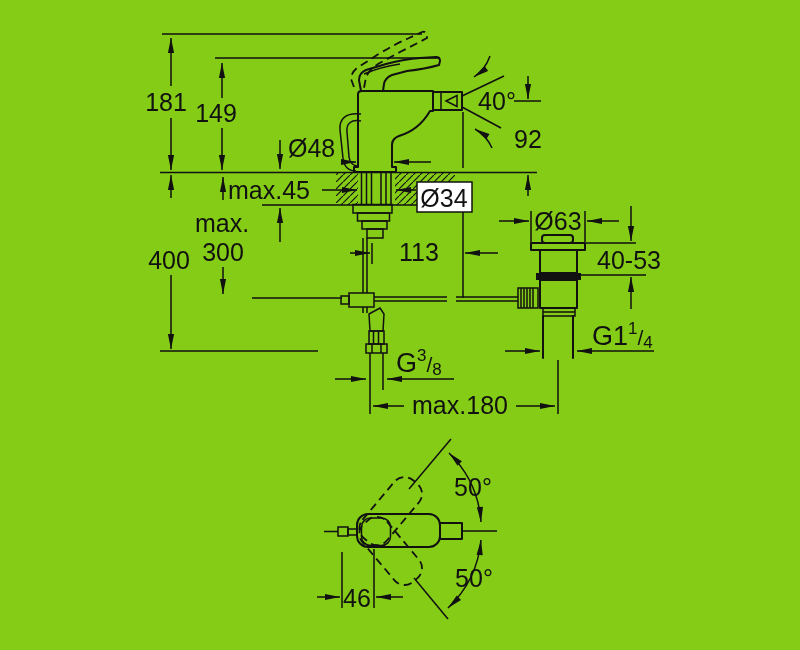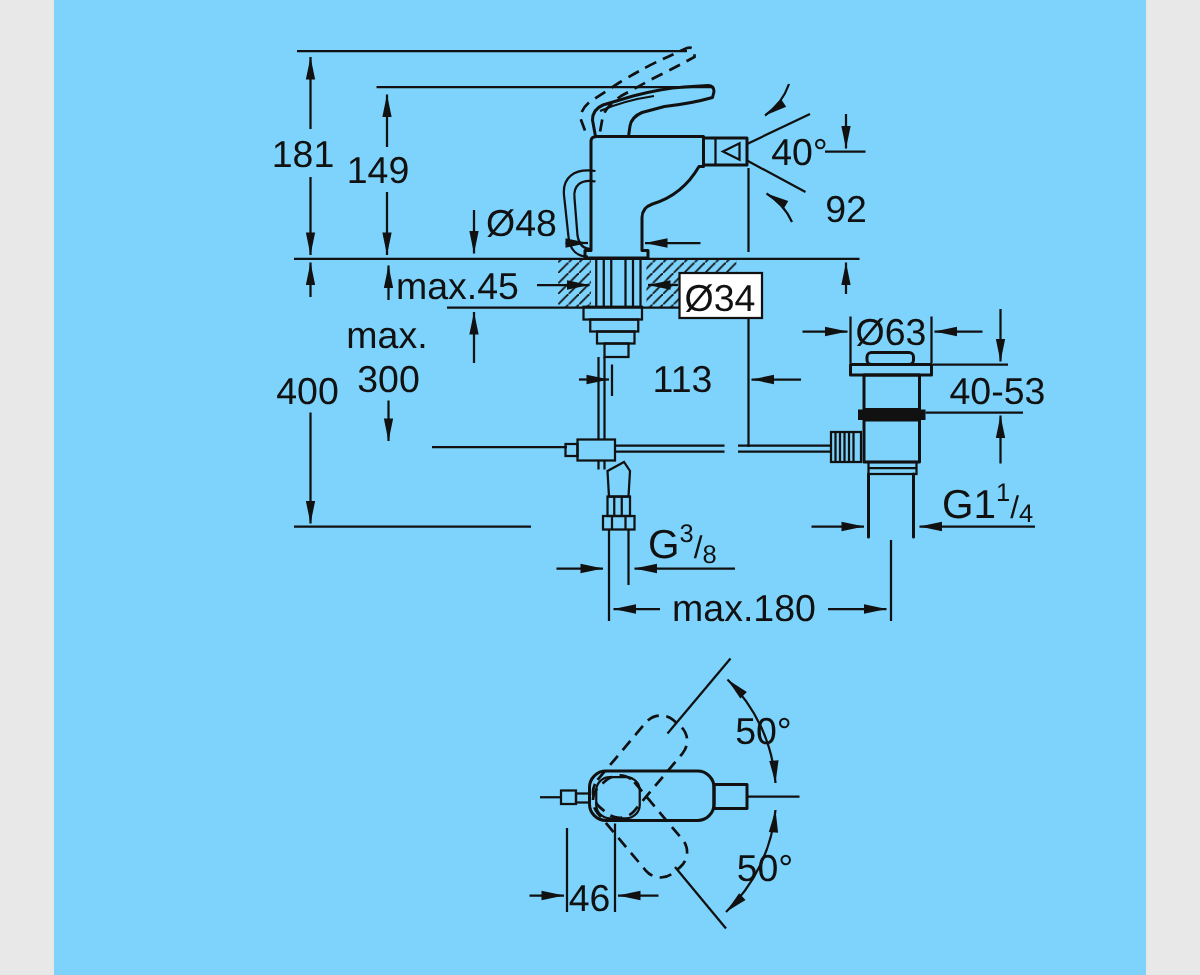--- a/index.html
+++ b/index.html
@@ -1,16 +1,16 @@
 <!DOCTYPE html>
 <html><head>
 <meta charset="utf-8">
 <style>
   html,body{margin:0;padding:0;background:#e8e8e8;}
-  .stage{width:728px;height:650px;background:#7dd3fc;position:relative;margin:0 auto;
+  .stage{width:800px;height:650px;background:#84cc16;position:relative;margin:0 auto;
          font-family:"Liberation Sans","DejaVu Sans",sans-serif;}
   svg text{fill:#111;font-family:"Liberation Sans","DejaVu Sans",sans-serif;}
   .dim-txt{font-size:25px;}
   .thread-txt{font-size:27px;}
   .obj{stroke:#111;stroke-width:2;fill:none;stroke-linejoin:round;stroke-linecap:round;}
   .obj-thin{stroke:#111;stroke-width:1.5;fill:none;}
   .dimline{stroke:#111;stroke-width:1.5;fill:none;}
   .extline{stroke:#111;stroke-width:1.5;fill:none;}
   .dashed{stroke:#111;stroke-width:1.8;fill:none;stroke-dasharray:8 5;}
 </style>

